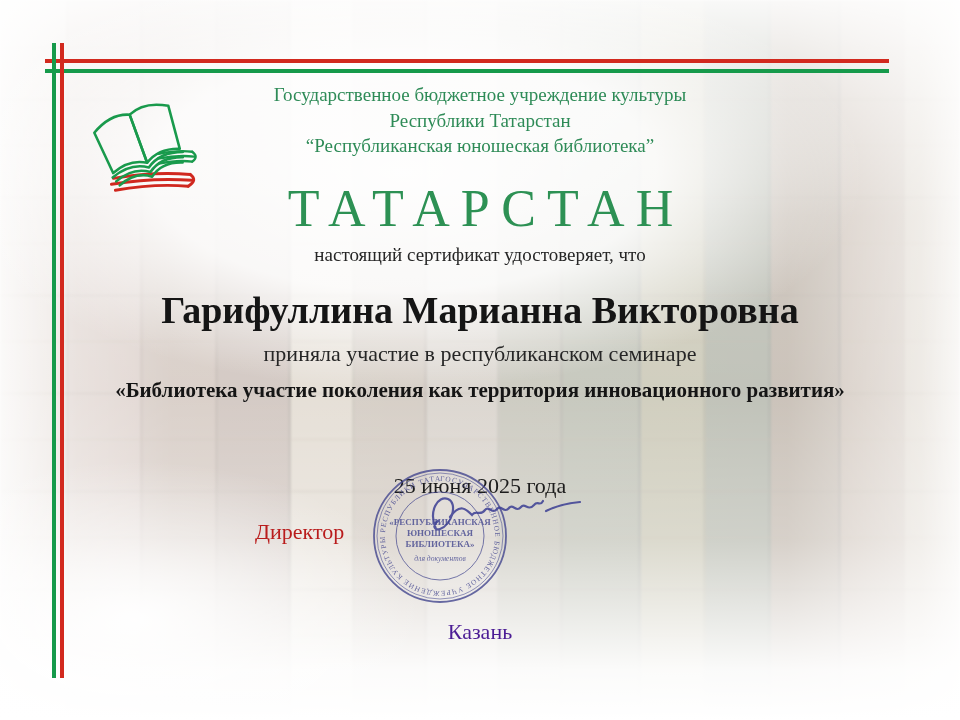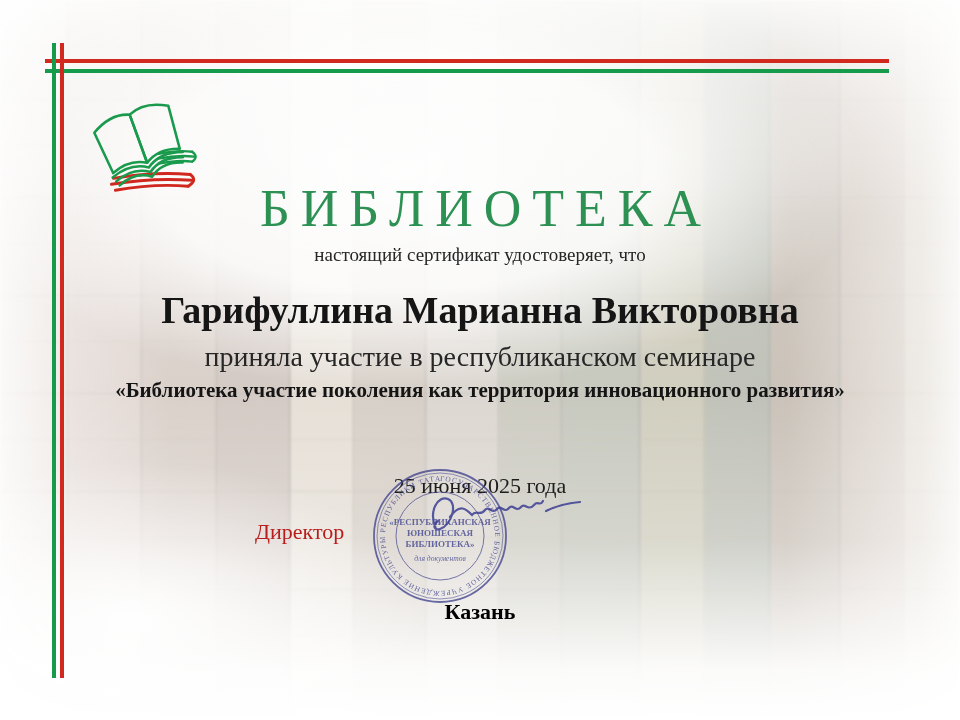--- a/index.html
+++ b/index.html
@@ -46,27 +46,27 @@
   .rule.v-green{left:52px; top:43px;  width:4px;  height:635px; background:#169a4b;}
   .rule.v-red  {left:60px; top:43px;  width:4px;  height:635px; background:#d2291e;}
   
   .logo{position:absolute; left:76px; top:80px; width:128px; height:115px;}
   
   .tline{position:absolute; left:0; width:100%; text-align:center; white-space:nowrap;}
   .org{top:82px; font-size:19px; line-height:25.5px; color:#2e8b57;}
   .title{top:179px; font-size:52px; letter-spacing:11px; padding-left:12px; box-sizing:border-box; color:#2d9154; font-weight:400;}
   .certifies{top:244px; font-size:19px; color:#262626;}
   .recipient{top:288px; font-size:38px; font-weight:bold; color:#151515;}
-  .participation{top:341px; font-size:28px; color:#262626;}
+  .participation{top:341px; font-size:22px; color:#262626;}
   .seminar{top:378px; font-size:21px; font-weight:bold; color:#151515;}
   .audience{top:416px; font-size:22px; color:#262626;}
   .date{top:473px; font-size:22px; color:#1d1d1d;}
   .role{position:absolute; left:255px; top:519px; font-size:22px; color:#b91c1c; white-space:nowrap;}
   .signatory{position:absolute; left:576px; top:519px; font-size:22px; color:#1d1d1d; white-space:nowrap;}
-  .city{top:599px; font-size:22px; color:#000000;font-weight:bold;}
+  .city{top:619px; font-size:22px; color:#4c1d95;}
   
   .stamp{position:absolute; left:369px; top:465px; width:142px; height:142px; opacity:.8;}
   .stamp text{fill:#44478f;}
   .signature{position:absolute; left:422px; top:489px; width:162px; height:54px; opacity:.85;}
 </style>
 </head>
 <body>
 
 <div class="page">
 
@@ -98,22 +98,27 @@
       <g stroke="#199a4c" stroke-width="2.6" transform="rotate(-20 62 55)">
         <path d="M22 38 Q44 25 62 33 L62 85 Q46 75 26 83 Z"></path>
         <path d="M102 38 Q80 25 62 33 L62 85 Q78 75 98 83 Z"></path>
         <path d="M24 87 Q46 79 62 90 Q78 79 100 87"></path>
         <path d="M26 92 Q47 84 62 95 Q77 84 98 92"></path>
         <path d="M28 97 Q48 89 62 100 Q76 89 96 97"></path>
       </g>
     </svg>
   </div>
 
+  <div class="tline org">
+    <div>Государственное бюджетное учреждение культуры</div>
+    <div>Республики Татарстан</div>
+    <div>“Республиканская юношеская библиотека”</div>
+  </div>
 
-  <div class="tline title">БИБЛИОТЕКА</div>
+  <div class="tline title">ТАТАРСТАН</div>
   <div class="tline certifies">настоящий сертификат удостоверяет, что</div>
   <div class="tline recipient">Гарифуллина Марианна Викторовна</div>
   <div class="tline participation">приняла участие в республиканском семинаре</div>
   <div class="tline seminar">«Библиотека участие поколения как территория инновационного развития»</div>
   <div class="tline date">25 июня 2025 года</div>
 
   <div class="role">Директор</div>
 
   <div class="stamp">
     <svg viewBox="0 0 142 142" width="142" height="142" fill="none">

